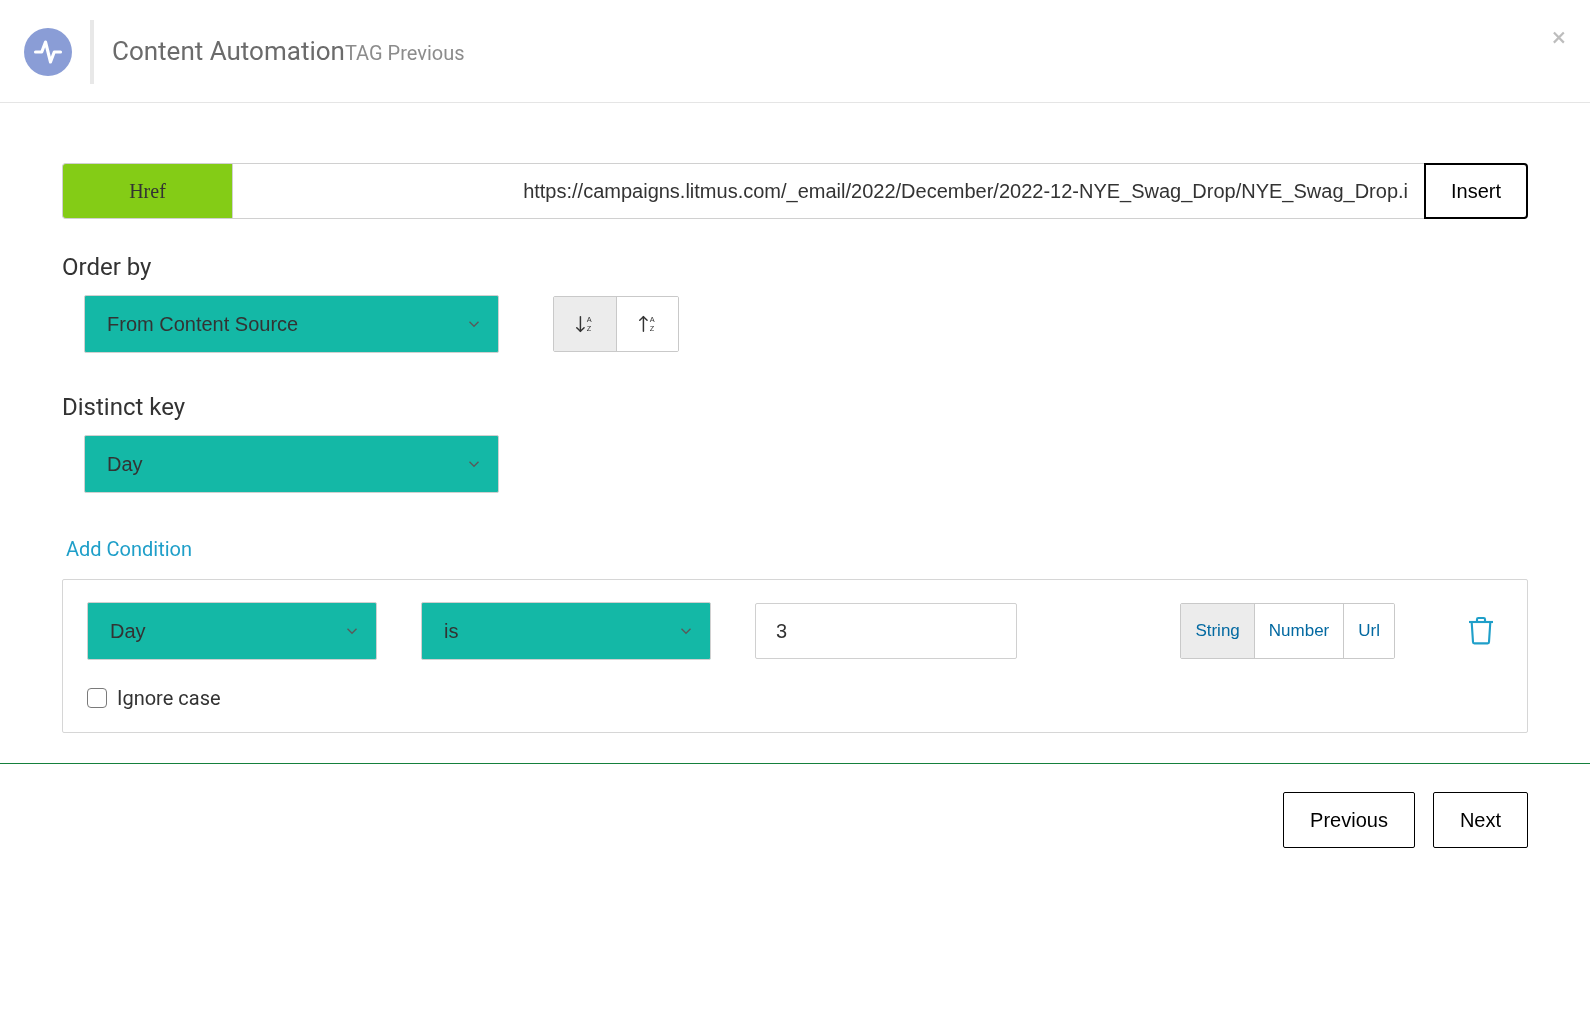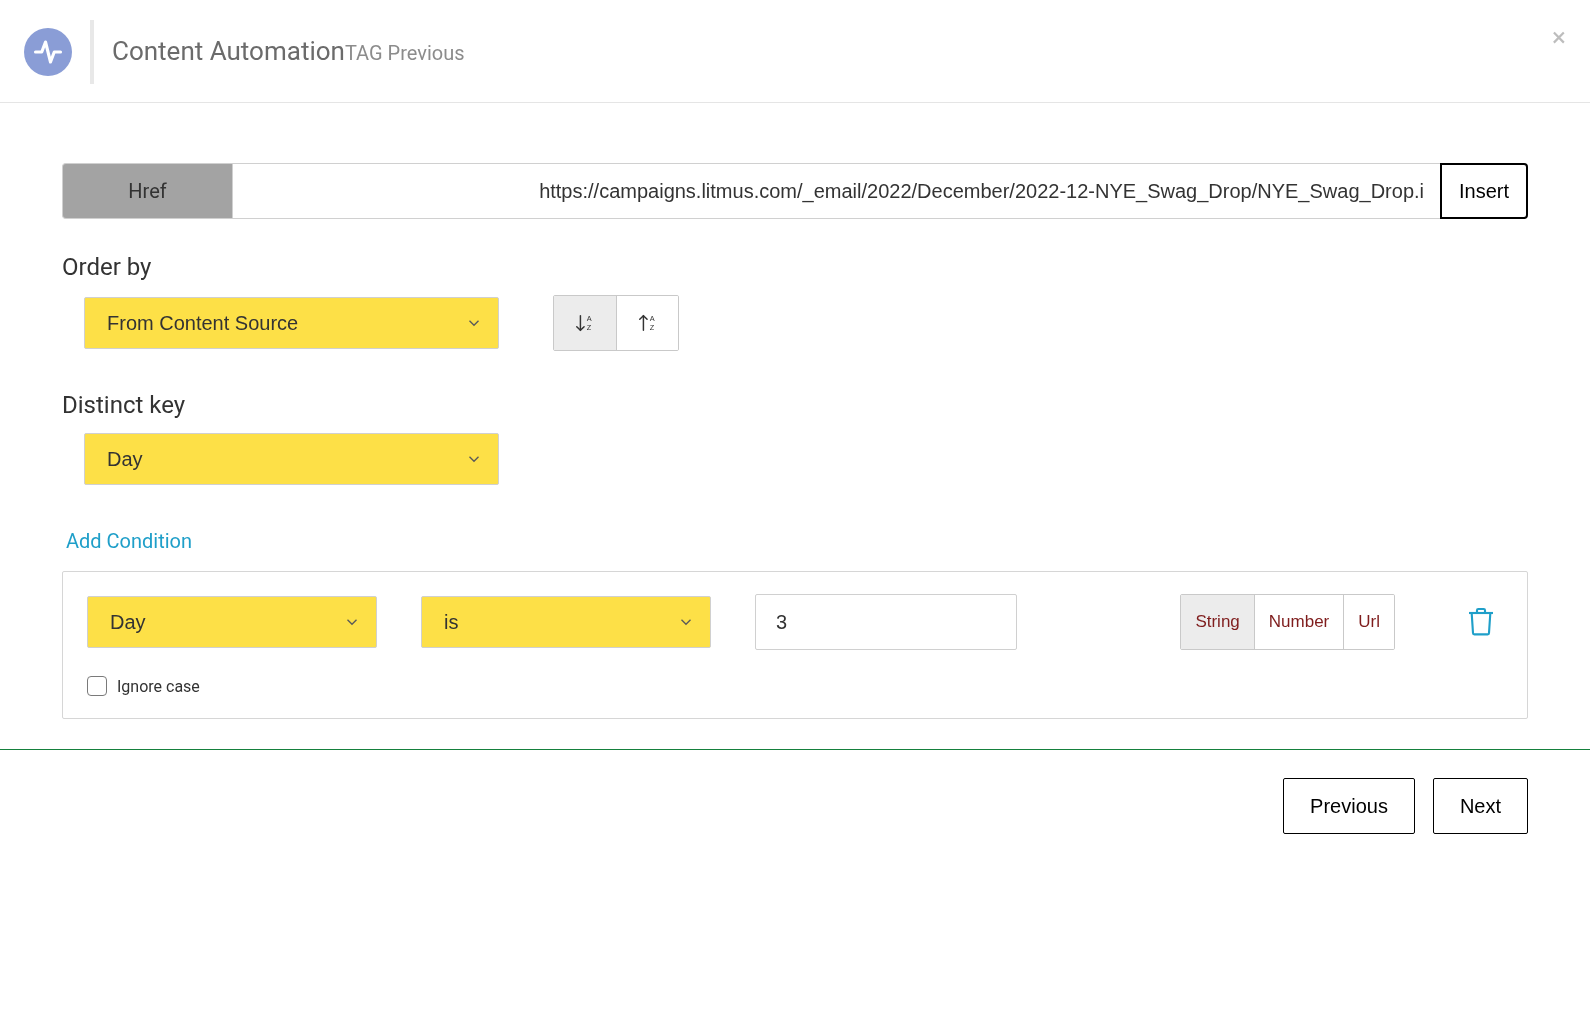--- a/index.html
+++ b/index.html
@@ -77,41 +77,42 @@
   .href-row {
     display: flex;
     align-items: stretch;
     margin-bottom: 34px;
   }
   .href-label {
     width: 170px;
     display: flex;
     align-items: center;
     justify-content: center;
-    background: #a3a3a3;
+    background: #84cc16;
     border: 1px solid #d0d0d0;
     border-right: none;
     font-size: 20px;
     color: #333;
     border-radius: 4px 0 0 4px;
+    font-family: Liberation Serif, serif;
   }
   .href-input {
     flex: 1;
     height: 56px;
     border: 1px solid #d0d0d0;
     border-right: none;
     padding: 0 16px;
     font-size: 20px;
     color: #333;
     outline: none;
     border-radius: 0;
     text-align: right;
   }
   .insert-btn {
-    width: 88px;
+    width: 104px;
     border: 2px solid #000;
     background: #fff;
     font-size: 20px;
     color: #000;
     cursor: pointer;
     border-radius: 0 4px 4px 0;
   }
   .section-label {
     font-size: 24px;
     color: #333;
@@ -122,23 +123,23 @@
     display: flex;
     align-items: center;
     gap: 54px;
     margin-bottom: 40px;
   }
   .select-wrap {
     position: relative;
     display: inline-block;
   }
   .select-control {
-    height: 52px;
+    height: 58px;
     border: 1px solid #d0d0d0;
-    background: #fde047;
+    background: #14b8a6;
     padding: 0 48px 0 22px;
     font-size: 20px;
     color: #333;
     appearance: none;
     -webkit-appearance: none;
     cursor: pointer;
     border-radius: 2px;
   }
   .select-wrap .chev {
     position: absolute;
@@ -210,21 +211,21 @@
   }
   .type-btn {
     padding: 0 14px;
     height: 54px;
     display: flex;
     align-items: center;
     justify-content: center;
     background: #fff;
     border: none;
     font-size: 17px;
-    color: #7f1d1d;
+    color: #0369a1;
     cursor: pointer;
   }
   .type-btn.active { background: #ececec; }
   .type-btn + .type-btn { border-left: 1px solid #c9c9c9; }
   .trash-btn {
     background: none;
     border: none;
     cursor: pointer;
     padding: 0 6px;
     margin-left: 20px;
@@ -238,21 +239,21 @@
   }
   .ignore-check {
     width: 20px;
     height: 20px;
     border: 1.5px solid #7a7a7a;
     border-radius: 4px;
     cursor: pointer;
     appearance: none;
     -webkit-appearance: none;
   }
-  .ignore-label { font-size: 16px; color: #333; }
+  .ignore-label { font-size: 20px; color: #333; }
   .modal-footer {
     border-top: 1px solid #15803d;
     padding: 28px 62px 30px 62px;
     display: flex;
     justify-content: flex-end;
     gap: 18px;
   }
   .footer-btn {
     height: 56px;
     padding: 0 26px;

